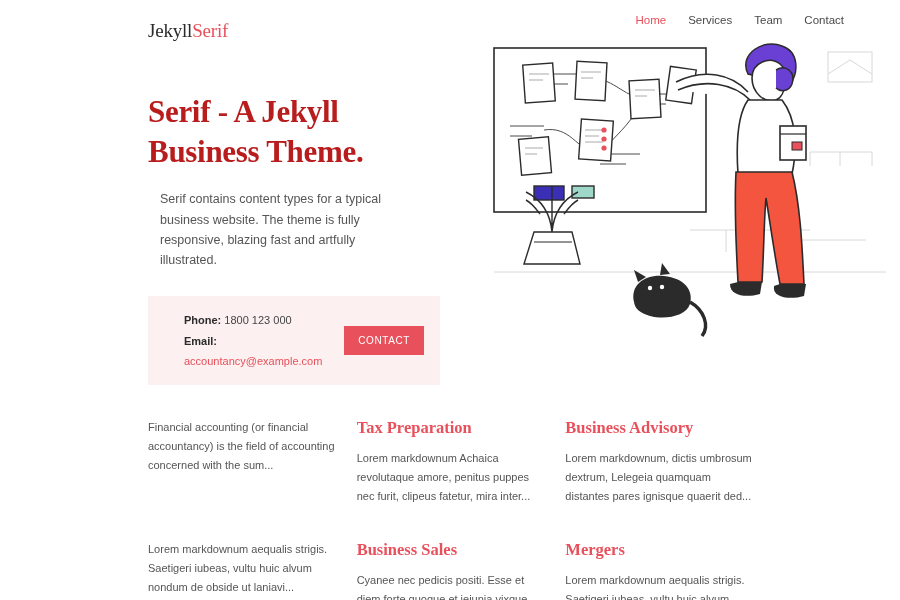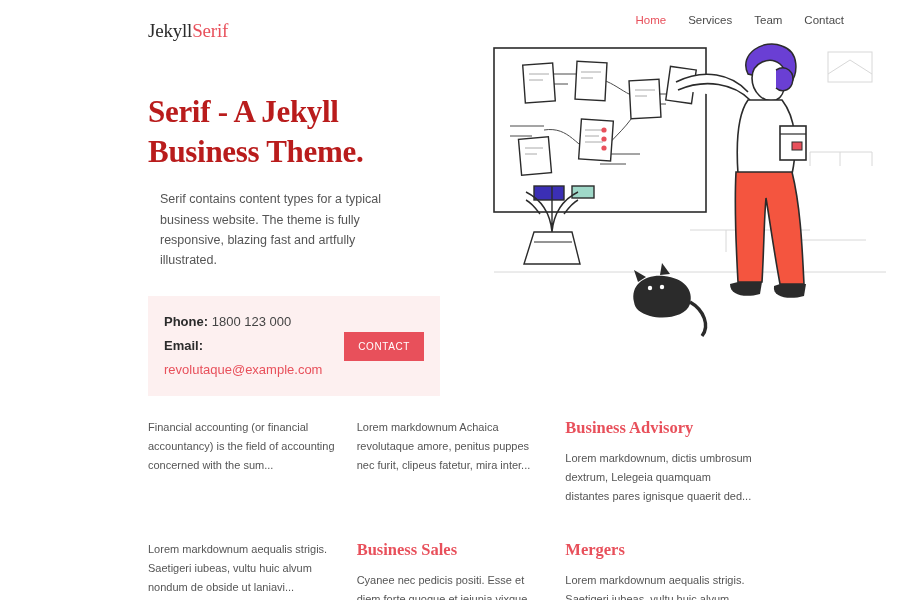--- a/index.html
+++ b/index.html
@@ -74,21 +74,21 @@
   }
 
   .contact-box {
     margin-top: 26px;
     width: 292px;
     background: #fdf0f0;
     padding: 14px 16px;
     display: flex;
     align-items: center;
   }
-  .contact-lines { font-size: 13px; line-height: 1.85; }
+  .contact-lines { font-size: 11px; line-height: 1.85; margin-left: 20px; }
   .contact-lines b { color: #2b2b2b; }
   .contact-lines .val { color: #444444; }
   .contact-lines .mail { color: #e8505b; text-decoration: none; cursor: pointer; }
   .contact-btn {
     margin-left: auto;
     background: #e8505b;
     color: #ffffff;
     border: none;
     font-size: 10px;
     letter-spacing: 0.6px;
@@ -157,21 +157,21 @@
     <p class="hero-sub">Serif contains content types for a typical business website. The theme is fully responsive, blazing fast and artfully illustrated.</p>
 
     <div class="contact-box">
       <div class="contact-lines">
         <div>
           <b>Phone:</b>
           <span class="val">1800 123 000</span>
         </div>
         <div>
           <b>Email:</b>
-          <a class="mail" href="#">revolutaque@example.com</a>
+          <a class="mail" href="#">accountancy@example.com</a>
         </div>
       </div>
       <button class="contact-btn">CONTACT</button>
     </div>
   </div>
 
   <div class="hero-art">
     <svg viewBox="0 0 420 320" width="420" height="320">
       <g fill="none" stroke="#d8d8d8" stroke-width="1">
         <rect x="348" y="18" width="44" height="30"></rect>
@@ -259,20 +259,21 @@
 </section>
 
 <section class="services">
   <div class="svc-grid">
 
     <div>
       <p class="svc-text">Financial accounting (or financial accountancy) is the field of accounting concerned with the sum...</p>
     </div>
 
     <div>
+      <h3 class="svc-title">Tax Preparation</h3>
       <p class="svc-text">Lorem markdownum Achaica revolutaque amore, penitus puppes nec furit, clipeus fatetur, mira inter...</p>
     </div>
 
     <div>
       <h3 class="svc-title">Business Advisory</h3>
       <p class="svc-text">Lorem markdownum, dictis umbrosum dextrum, Lelegeia quamquam distantes pares ignisque quaerit ded...</p>
     </div>
 
     <div>
       <p class="svc-text">Lorem markdownum aequalis strigis. Saetigeri iubeas, vultu huic alvum nondum de obside ut laniavi...</p>

